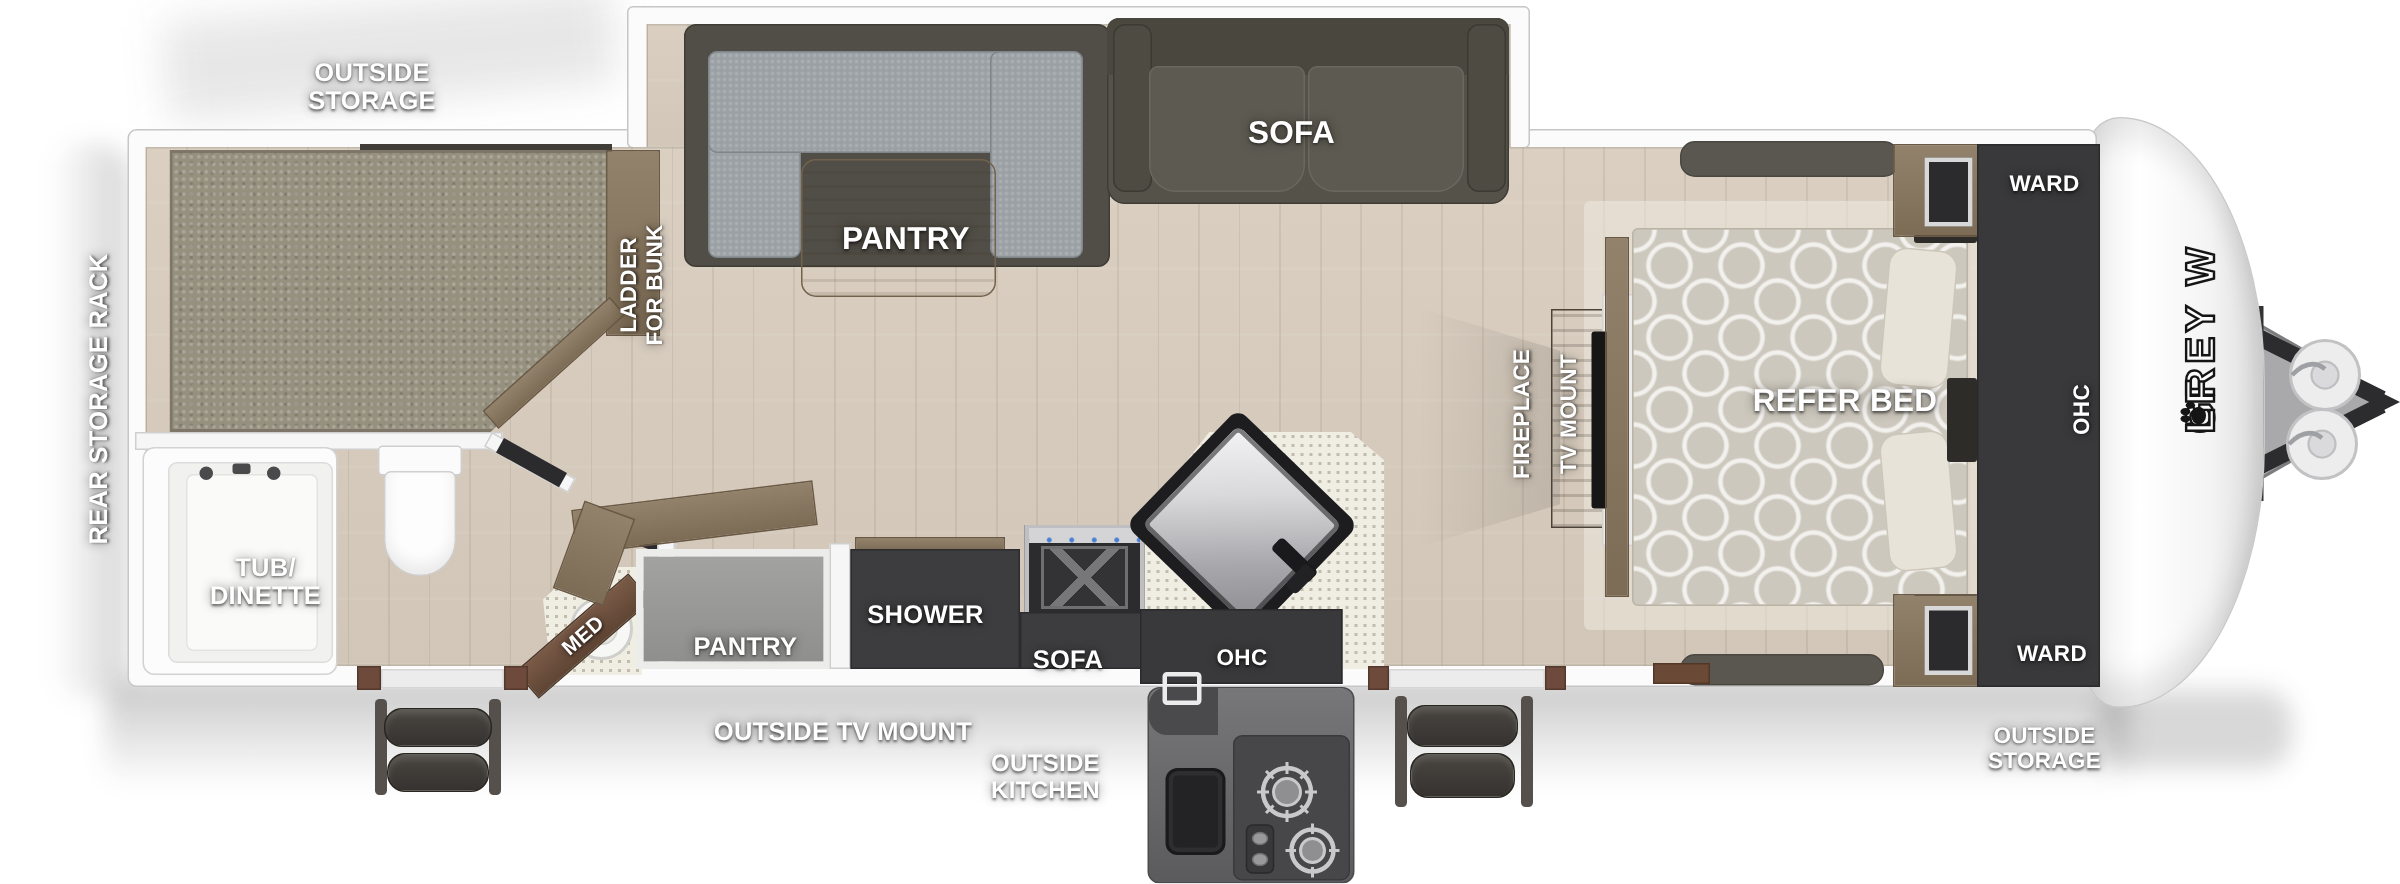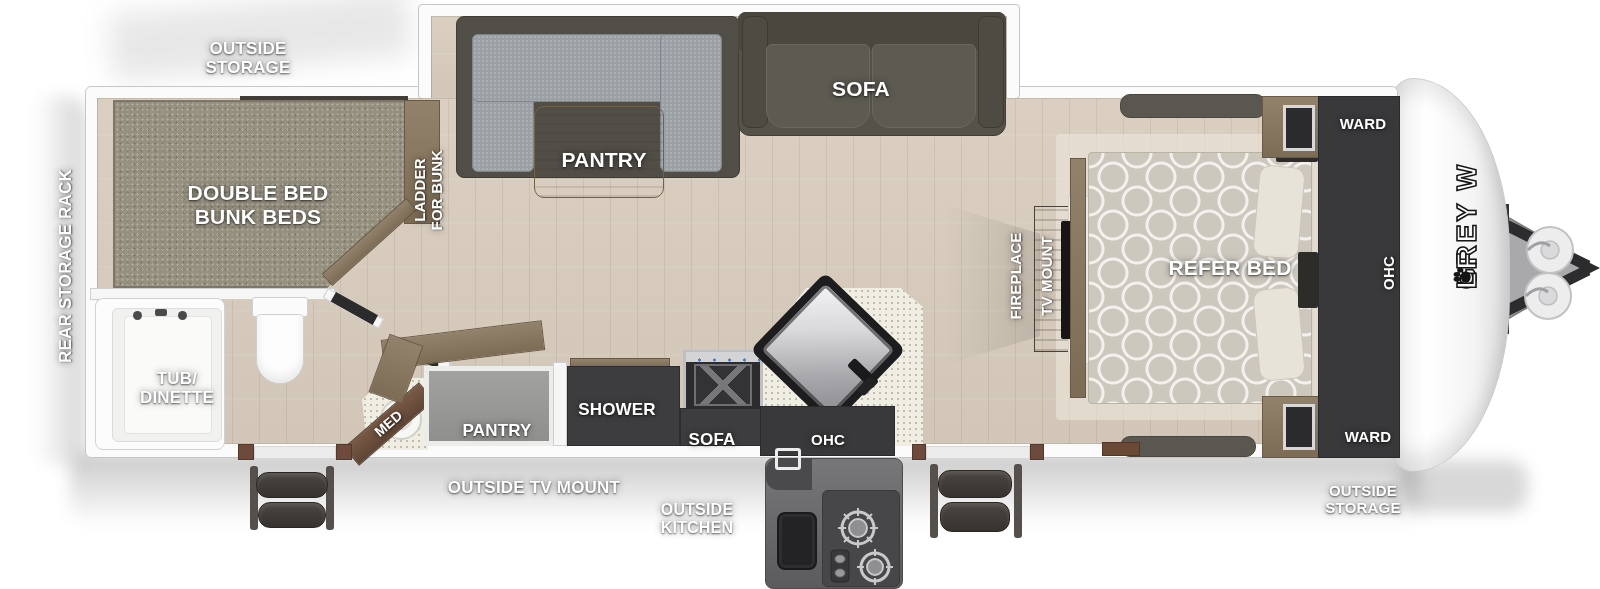--- a/index.html
+++ b/index.html
@@ -220,21 +220,21 @@
   .l-bunk{left:258px;top:205px;}
   .l-ladder{left:429px;top:190px;}
   .l-dinette{left:604px;top:160px;}
   .l-sofa{left:861px;top:89px;}
   .l-tub{left:177px;top:388px;}
   .l-med{position:static;transform:rotate(0deg);font-size:14px;}
   .l-pantry{left:497px;top:431px;}
   .l-refer{left:617px;top:410px;}
   .l-micro{left:712px;top:440px;}
   .l-ohck{left:828px;top:440px;}
-  .l-otv{left:534px;top:488px;text-align:right;}
+  .l-otv{left:562px;top:488px;text-align:right;}
   .l-ok{left:697px;top:519px;font-size:16px;}
   .l-fire{left:1016px;top:276px;}
   .l-tvm{left:1047px;top:276px;}
   .l-queen{left:1230px;top:268px;}
   .l-wardt{left:1363px;top:124px;}
   .l-ohcb{left:1389px;top:273px;}
   .l-wardb{left:1368px;top:437px;}
   .l-os-rear{left:1363px;top:500px;}
   .brand{left:1452px;top:289px;z-index:11;color:#fdfdfd;font-weight:700;font-size:27px;
          letter-spacing:3px;white-space:nowrap;
@@ -392,22 +392,20 @@
   <div class="register"></div>
   <div class="wood nstand ns-t"></div>
   <div class="ns-in nsi-t"></div>
   <div class="wood nstand ns-b"></div>
   <div class="ns-in nsi-b"></div>
   <div class="ward-strip"></div>
 
   <div class="lbl l-os-front">OUTSIDE
 STORAGE</div>
   <div class="lbl vert l-rear">REAR STORAGE RACK</div>
-  <div class="lbl big l-bunk">DOUBLE BED
-BUNK BEDS</div>
   <div class="lbl vert small l-ladder">LADDER
 FOR BUNK</div>
   <div class="lbl big l-dinette">PANTRY</div>
   <div class="lbl big l-sofa">SOFA</div>
   <div class="lbl l-tub">TUB/
 DINETTE</div>
   <div class="lbl l-pantry">PANTRY</div>
   <div class="lbl l-refer">SHOWER</div>
   <div class="lbl l-micro">SOFA</div>
   <div class="lbl small l-ohck">OHC</div>

